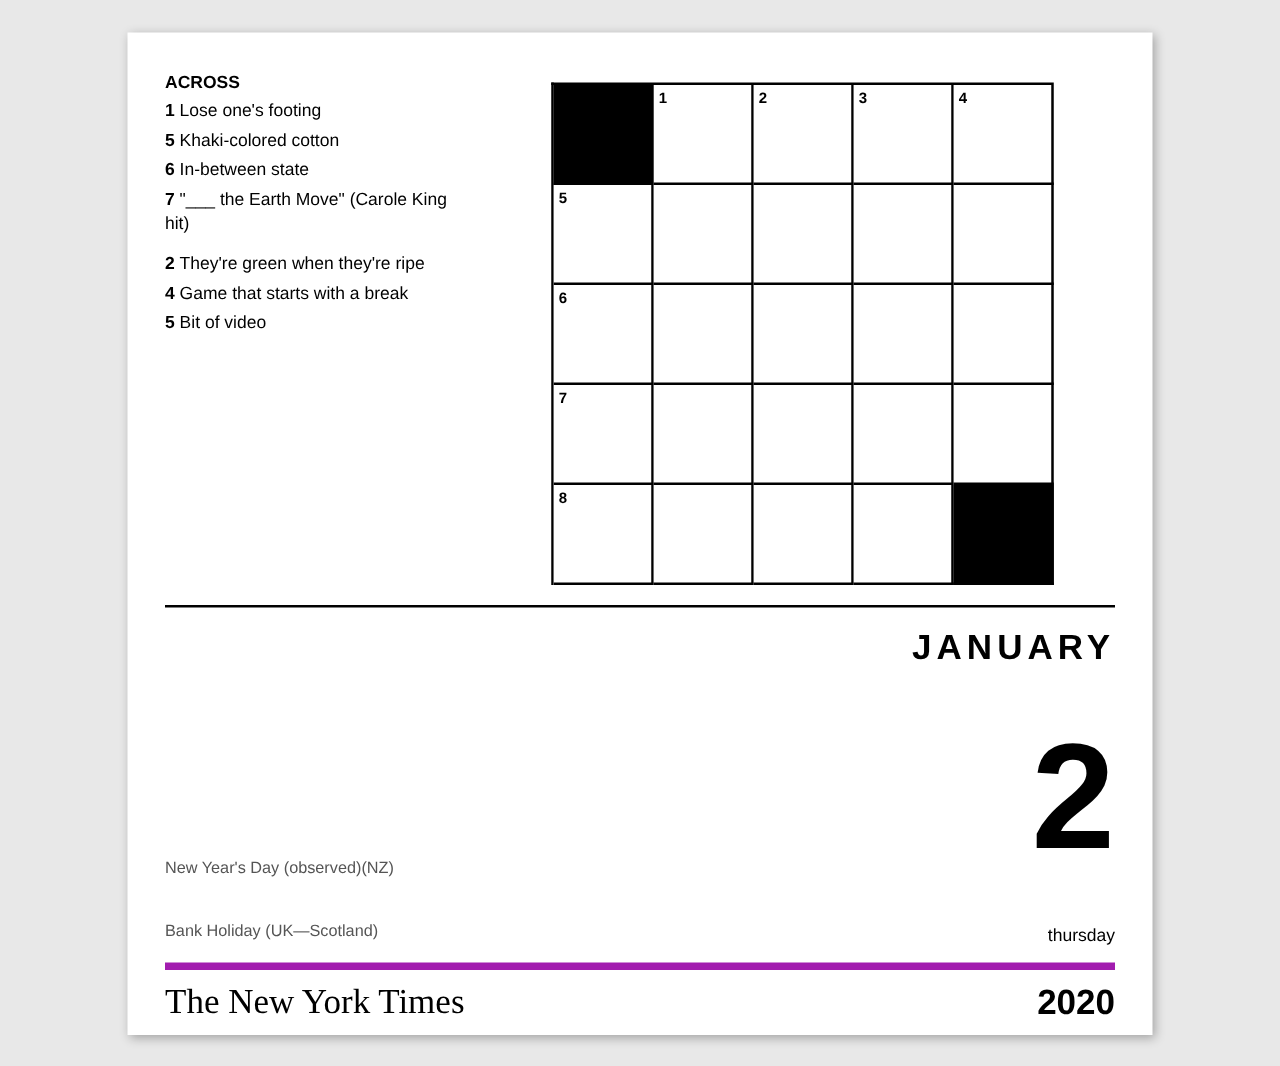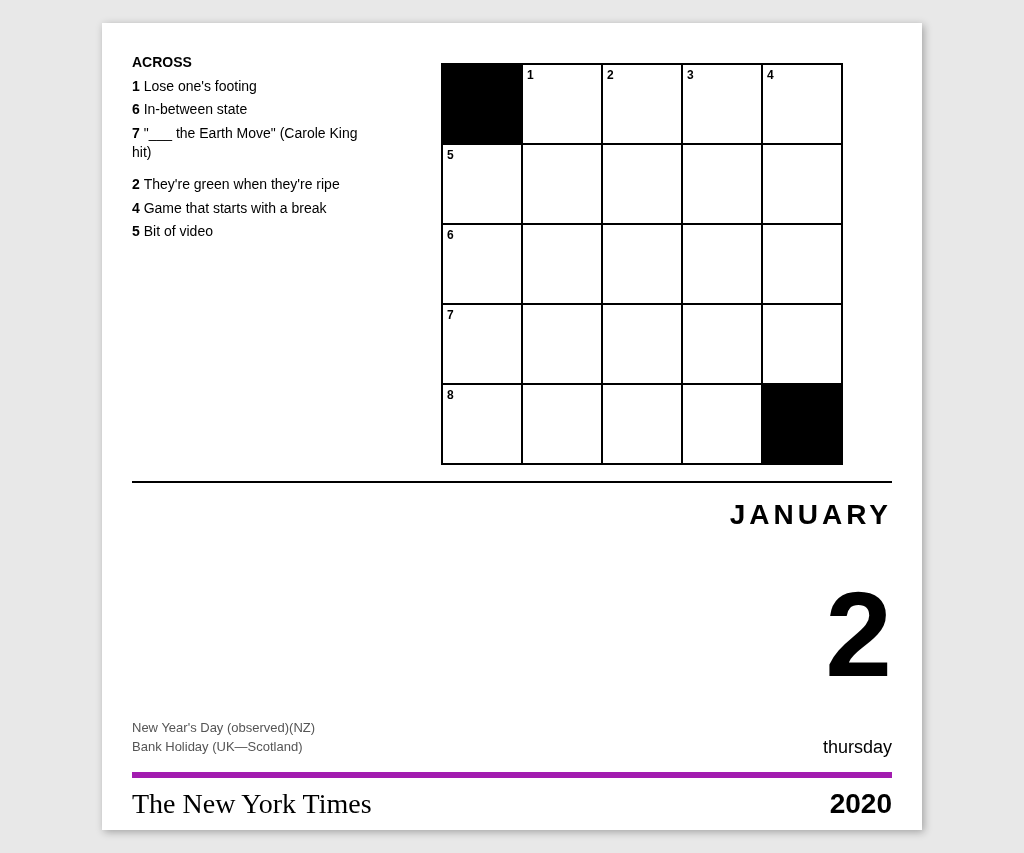--- a/index.html
+++ b/index.html
@@ -131,29 +131,30 @@
 
     .day-number {
       font-size: 120px;
       font-weight: bold;
       line-height: 1;
       color: #000;
       text-align: right;
     }
 
     .day-name {
-      font-size: 18px;
+      font-size: 14px;
       color: #000;
       text-align: right;
     }
 
     .holidays {
       font-size: 13px;
       color: #555;
       margin-bottom: 4px;
+      margin-top: 32px;
     }
 
     
     .footer {
       display: flex;
       flex-direction: row;
       align-items: center;
       justify-content: space-between;
       border-top: 6px solid #a21caf;
       padding: 10px 0;
@@ -180,20 +181,23 @@
 
   <div class="top-section">
 
     <div class="clues">
       <div class="clues-section-title">ACROSS</div>
 
       <div class="clue-item">
         <span class="clue-number">1 </span><span>Lose one's footing</span>
       </div>
       <div class="clue-item">
+        <span class="clue-number">5 </span><span>Khaki-colored cotton</span>
+      </div>
+      <div class="clue-item">
         <span class="clue-number">6 </span><span>In-between state</span>
       </div>
       <div class="clue-item">
         <span class="clue-number">7 </span><span>"___ the Earth Move" (Carole King hit)</span>
       </div>
 
       <div class="clues-down">
 
         <div class="clue-item">
           <span class="clue-number">2 </span><span>They're green when they're ripe</span>

